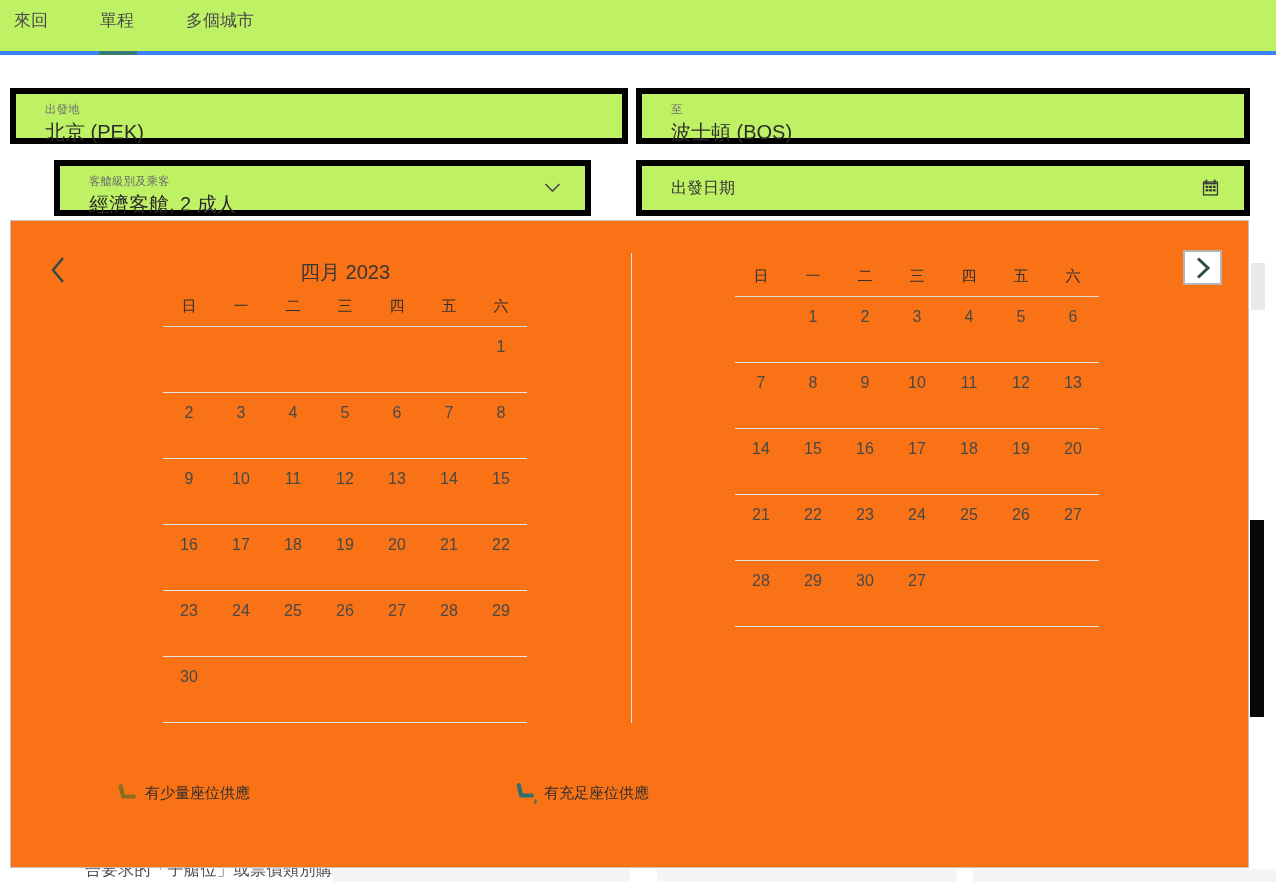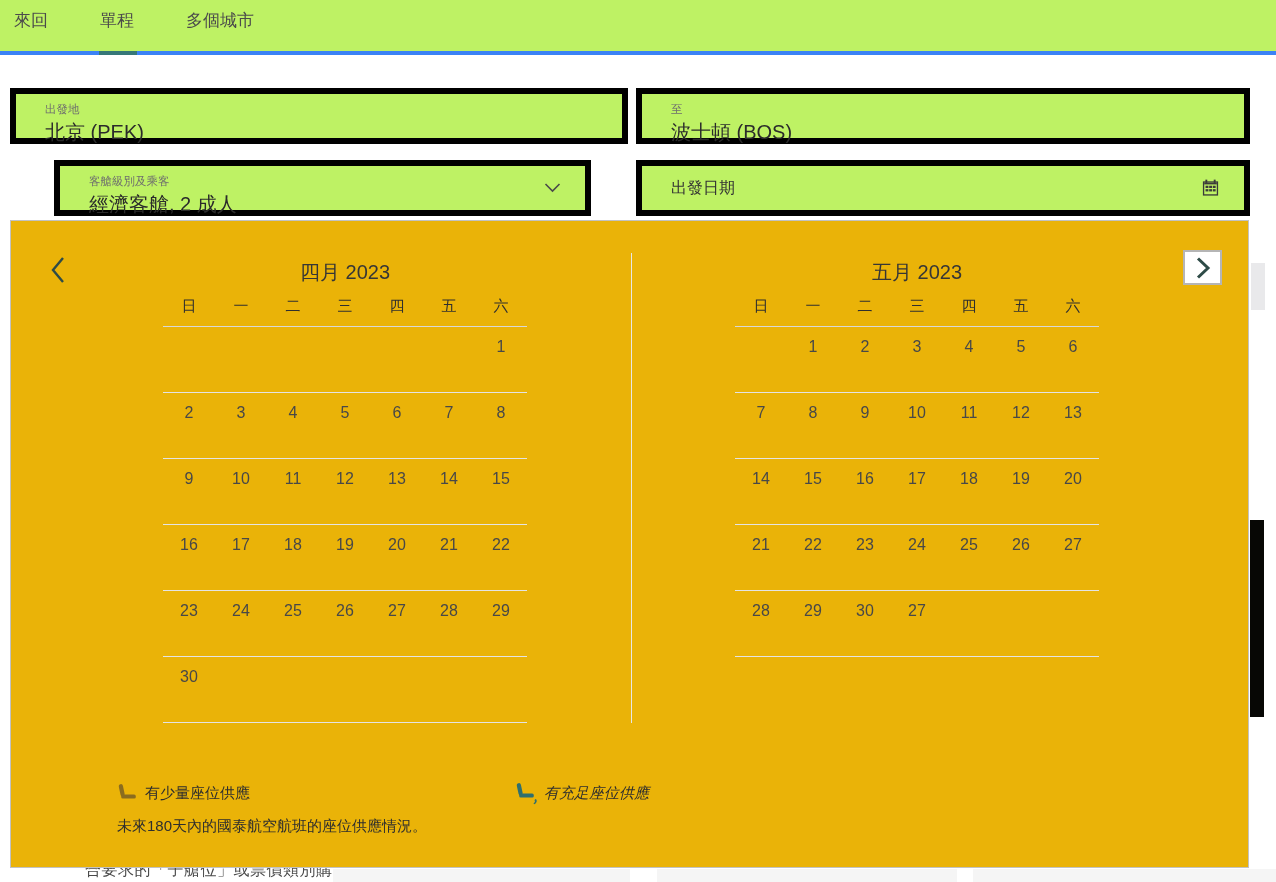--- a/index.html
+++ b/index.html
@@ -16,37 +16,37 @@
   .field{position:absolute;background:#bef264;border:6px solid #000000;box-sizing:border-box;}
   #field-origin{left:10px;top:88px;width:618px;height:56px;}
   #field-dest{left:636px;top:88px;width:614px;height:56px;}
   #field-cabin{left:10px;top:160px;width:537px;height:56px;margin-left:44px;}
   #field-date{left:636px;top:160px;width:614px;height:56px;}
   .field-label{position:absolute;left:29px;top:8px;font-size:11.5px;color:#6e6e6e;white-space:nowrap;}
   .field-value{position:absolute;left:29px;top:25px;font-size:20px;color:#2b2b2b;white-space:nowrap;}
   .field-placeholder{position:absolute;left:29px;top:50%;transform:translateY(-50%);font-size:16px;color:#333;text-align:center;}
   .field-icon-right{position:absolute;right:24px;top:50%;transform:translateY(-50%);line-height:0;}
   
-  #calendar-panel{position:absolute;left:10px;top:220px;width:1239px;height:648px;background:#eab308;border:1px solid #c2c2c2;box-sizing:border-box;z-index:5;}
+  #calendar-panel{position:absolute;left:10px;top:220px;width:1239px;height:648px;background:#f97316;border:1px solid #c2c2c2;box-sizing:border-box;z-index:5;}
   .nav-prev{position:absolute;left:36px;top:34px;width:26px;height:30px;cursor:pointer;line-height:0;}
   .nav-next{position:absolute;left:1172px;top:29px;width:39px;height:35px;border:2px solid #b5b5b5;box-sizing:border-box;display:flex;align-items:center;justify-content:center;cursor:pointer;background:#fff;}
   .v-divider{position:absolute;left:620px;top:32px;width:1px;height:470px;background:#e7e7e7;}
   .month{position:absolute;top:36px;width:364px;}
   #month-0{left:152px;}
   #month-1{left:724px;}
   .month-title{height:30px;line-height:30px;text-align:center;font-size:20px;color:#363636;}
   .weekday-row{display:flex;height:39px;align-items:center;border-bottom:1px solid #d8d8d8;}
   .wd-cell{width:52px;text-align:center;font-size:15px;color:#2f2f2f;}
   .week{display:flex;height:66px;border-bottom:1px solid #e4e4e4;box-sizing:border-box;}
   .day-cell{width:52px;padding-top:11px;text-align:center;font-size:16px;color:#484848;box-sizing:border-box;cursor:pointer;}
   .day-cell.empty{cursor:default;}
   
   .legend-item{position:absolute;top:558px;display:flex;align-items:center;gap:6px;height:28px;font-size:15px;color:#2e2e2e;}
   #legend-limited{left:106px;}
-  #legend-ample{left:504px;font-style:italic;}
+  #legend-ample{left:504px;}
   .legend-note{position:absolute;left:106px;top:596px;font-size:15px;color:#2e2e2e;}
   .seat-svg{display:block;}
   
   .bg-text{position:absolute;left:85px;top:860px;font-size:16px;color:#4a4a4a;z-index:1;letter-spacing:0.5px;white-space:nowrap;}
   .bg-box{position:absolute;top:869px;height:13px;background:#f5f5f5;z-index:1;}
   #bg-box-0{left:333px;width:297px;}
   #bg-box-1{left:657px;width:300px;}
   #bg-box-2{left:973px;width:303px;}
   .scroll-thumb{position:absolute;left:1251px;top:263px;width:14px;height:47px;background:#e9e9eb;z-index:6;}
   .black-strip{position:absolute;left:1250px;top:520px;width:14px;height:197px;background:#070705;z-index:6;}
@@ -178,21 +178,20 @@
           <div class="day-cell empty"></div>
           <div class="day-cell empty"></div>
           <div class="day-cell empty"></div>
           <div class="day-cell empty"></div>
           <div class="day-cell empty"></div>
         </div>
       </div>
   </div>
 
   <div class="month" id="month-1">
-    <div class="month-title">五月 2023</div>
     <div class="weekday-row">
         <div class="wd-cell">日</div>
         <div class="wd-cell">一</div>
         <div class="wd-cell">二</div>
         <div class="wd-cell">三</div>
         <div class="wd-cell">四</div>
         <div class="wd-cell">五</div>
         <div class="wd-cell">六</div>
       </div>
     <div class="month-grid">
@@ -262,21 +261,20 @@
         <g fill="currentColor">
           <rect x="2.6" y="1" width="4.2" height="12.5" rx="2.1" transform="rotate(-12 4.7 7.2)"></rect>
           <rect x="4.2" y="11.6" width="14.6" height="4" rx="1.6"></rect>
           <path d="M20.2 17 a1.9 1.9 0 0 1 1.5 2.4 c-0.3 1.2 -1.2 2.2 -2.5 2.9 l-0.7 -0.9 c0.8 -0.6 1.3 -1.2 1.5 -1.9 a1.9 1.9 0 0 1 0.2 -2.5 z"></path>
         </g>
       </svg>
     </span>
     <span>有充足座位供應</span>
   </div>
 
-  <div class="legend-note">未來180天內的國泰航空航班的座位供應情況。</div>
 </div>
 
 <div class="bg-text">合要求的「子艙位」或票價類別購</div>
 <div class="bg-box" id="bg-box-0"></div>
 <div class="bg-box" id="bg-box-1"></div>
 <div class="bg-box" id="bg-box-2"></div>
 <div class="scroll-thumb"></div>
 <div class="black-strip"></div>
 
 </body></html>

